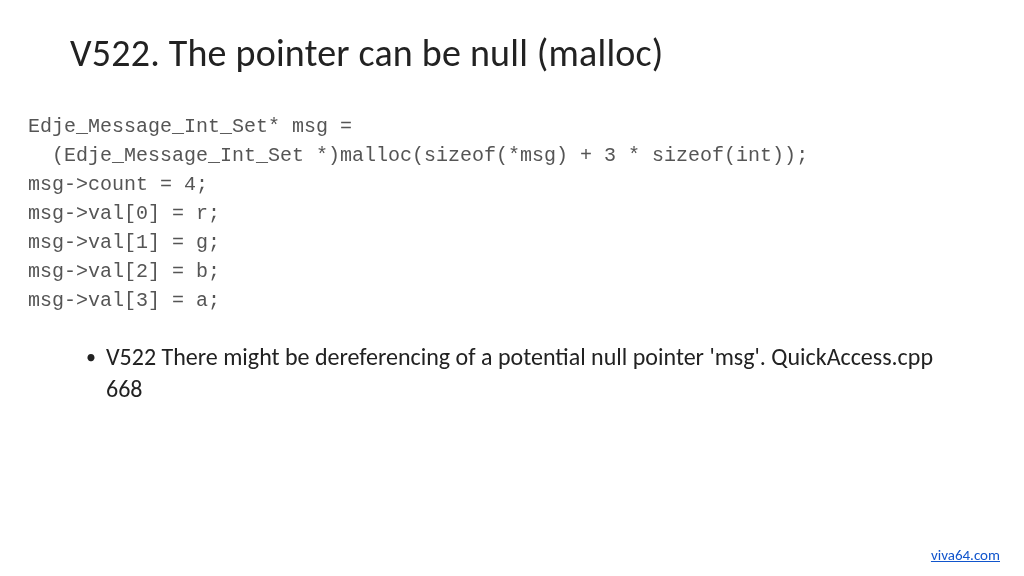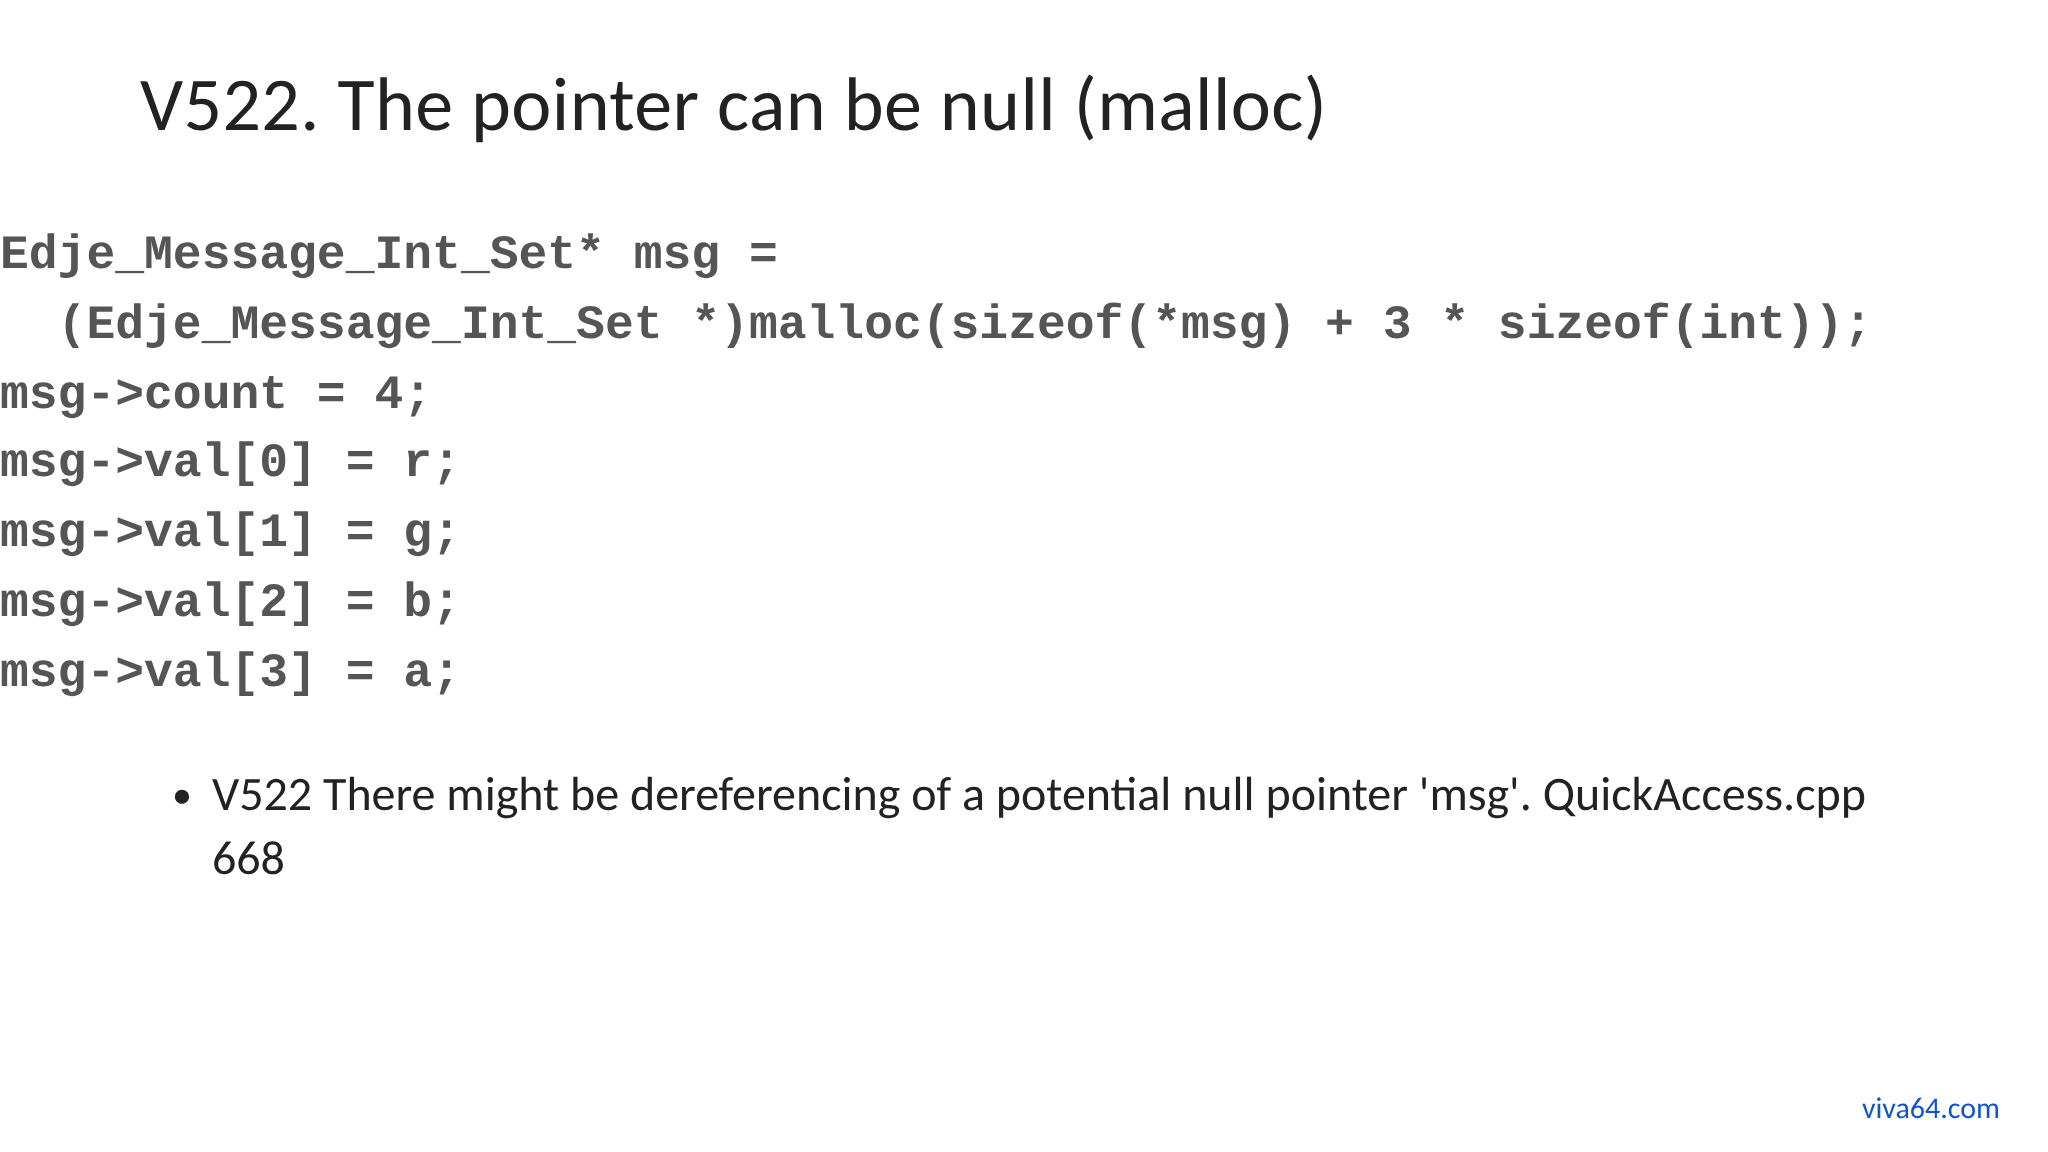--- a/index.html
+++ b/index.html
@@ -1,23 +1,23 @@
 <!DOCTYPE html>
 <html><head>
 <meta charset="utf-8">
 <style>
   * { margin: 0; padding: 0; box-sizing: border-box; }
   html, body { width: 1024px; height: 576px; background: #ffffff; font-family: Calibri, "Segoe UI", Arial, sans-serif; color: #333; overflow: hidden; }
   .slide { width: 1024px; height: 576px; position: relative; padding: 30px 0 0 0; }
   .title { font-size: 38px; font-weight: 400; color: #222; margin-left: 70px; margin-bottom: 36px; letter-spacing: 0.2px; }
-  .code-block { font-family: "Courier New", Courier, monospace; font-size: 24px; line-height: 1.45; color: #555; white-space: pre; font-weight: bold; }
+  .code-block { font-family: "Courier New", Courier, monospace; font-size: 20px; line-height: 1.45; color: #555; margin-left: 28px; white-space: pre; }
   .bullet-wrap { margin-top: 26px; margin-left: 86px; display: flex; align-items: flex-start; }
   .bullet-dot { font-size: 20px; line-height: 1.3; margin-right: 10px; color: #222; margin-top: 3px; }
   .bullet-text { font-size: 24px; line-height: 1.35; color: #222; max-width: 830px; }
-  .footer-link { position: absolute; bottom: 12px; right: 24px; font-size: 15px; color: #1155cc; font-family: Calibri, Arial, sans-serif; }
+  .footer-link { position: absolute; bottom: 12px; right: 24px; font-size: 15px; color: #1155cc; text-decoration: underline; font-family: Calibri, Arial, sans-serif; }
 </style>
 </head>
 <body>
 
 <div class="slide">
 
   <h1 class="title">V522. The pointer can be null (malloc)</h1>
 
   <div class="code-block"><span>Edje_Message_Int_Set* msg =</span>
 <span>  (Edje_Message_Int_Set *)malloc(sizeof(*msg) + 3 * sizeof(int));</span>

